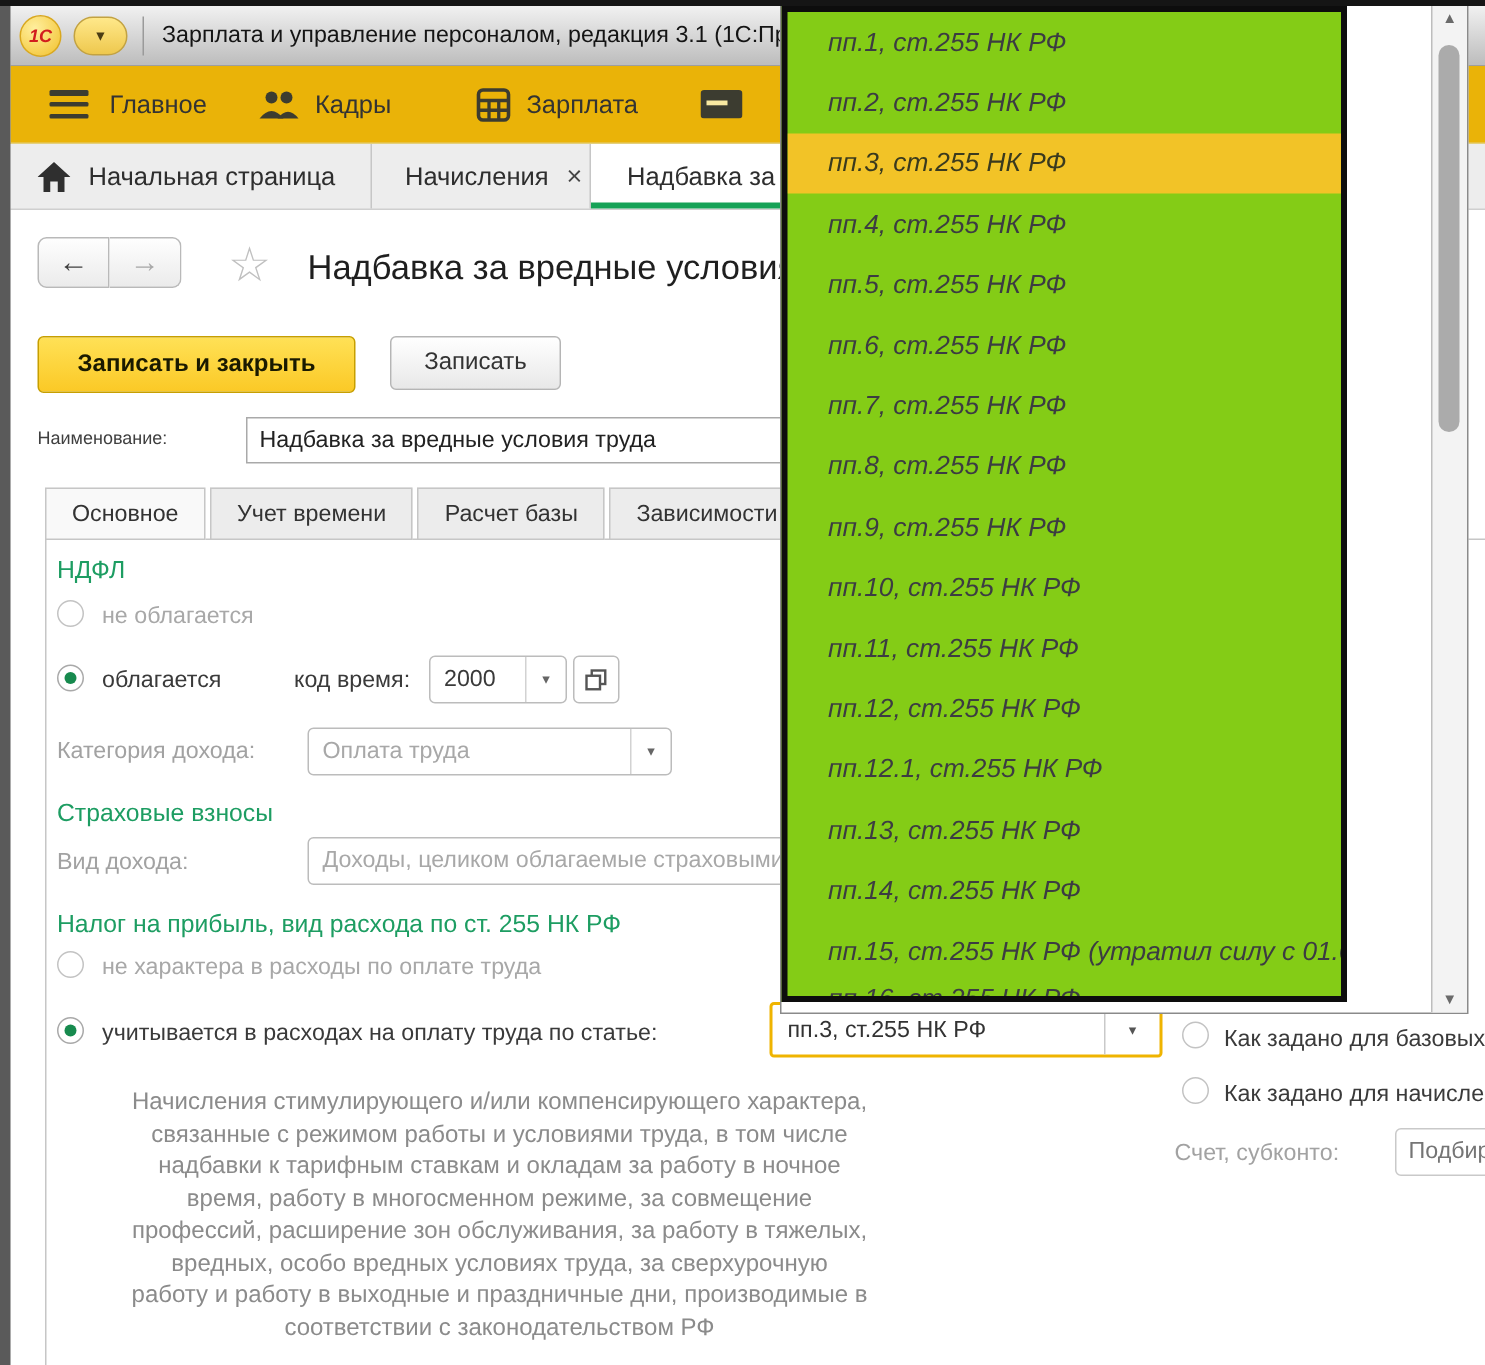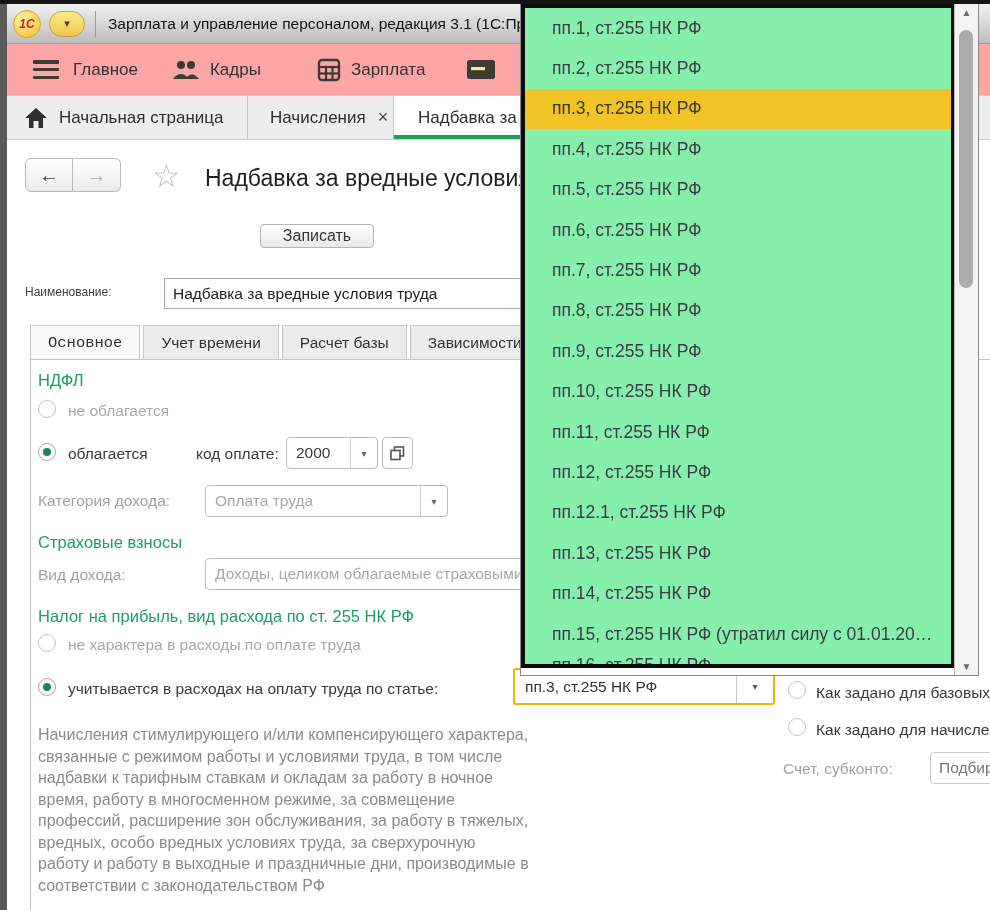--- a/index.html
+++ b/index.html
@@ -20,21 +20,21 @@
                border:1px solid #d9a81f; display:flex; align-items:center; justify-content:center;
                font-size:12px; font-weight:bold; font-style:italic; color:#d21e1e; }
   .win-menu-btn { width:36px; height:26px; margin-left:8px; border-radius:13px;
                   background:linear-gradient(#ffe88a,#eec84e); border:1px solid #c2a242;
                   display:flex; align-items:center; justify-content:center;
                   color:#4a3c14; font-size:11px; }
   .titlebar-sep { width:1px; height:26px; background:#9a9a9a; margin:0 12px 0 10px; }
   .win-title { font-size:15.5px; color:#141414; white-space:nowrap; }
 
   
-  .menubar { position:absolute; left:7px; top:44px; right:0; height:52px; background:#fca5a5;
+  .menubar { position:absolute; left:7px; top:44px; right:0; height:52px; background:#eab308;
              border-bottom:1px solid #e4d07c; display:flex; align-items:center; }
   .hamburger { width:26px; height:19px; margin-left:26px; display:flex; flex-direction:column; justify-content:space-between; }
   .hamburger span { display:block; height:3.5px; background:#3c3c30; border-radius:1px; }
   .menu-label { font-size:17px; color:#333; white-space:nowrap; }
   .ml14{margin-left:14px;} .ml34{margin-left:34px;} .ml10{margin-left:10px;} .ml56{margin-left:56px;} .ml42{margin-left:42px;}
 
   
   .tabbar { position:absolute; left:7px; top:96px; right:0; height:44px; background:#ededed;
             border-bottom:1px solid #cfcfcf; display:flex; }
   .wtab { display:flex; align-items:center; font-size:17px; color:#2e2e2e; position:relative; }
@@ -54,35 +54,35 @@
   .nav-btn.back { border-radius:6px 0 0 6px; color:#3f3f3f; }
   .nav-btn.fwd  { border-radius:0 6px 6px 0; color:#a8a8a8; border-left:none; }
   .star { position:absolute; left:152px; top:157px; font-size:32px; color:#c0c0c0; }
   .form-title { position:absolute; left:205px; top:165px; font-size:23px; color:#1f1f1f; white-space:nowrap; }
 
   
   .btn-save-close { position:absolute; left:25px; top:224px; width:212px; height:38px;
                     background:linear-gradient(#ffe156,#fbc926); border:1px solid #c79f00; border-radius:4px;
                     font-size:16px; font-weight:bold; color:#1a1a00;
                     display:flex; align-items:center; justify-content:center; }
-  .btn-save { position:absolute; left:260px; top:224px; width:114px; height:24px;
+  .btn-save { position:absolute; left:260px; top:224px; width:114px; height:36px;
               background:linear-gradient(#ffffff,#e8e8e8); border:1px solid #b5b5b5; border-radius:4px;
               font-size:16px; color:#333; display:flex; align-items:center; justify-content:center; }
 
   
   .name-label { position:absolute; left:25px; top:285px; font-size:12px; color:#3f3f3f; }
   .name-input { position:absolute; left:164px; top:278px; width:620px; height:31px;
                 border:1px solid #a9a9a9; font-size:15.5px; color:#222; padding-left:8px;
                 font-family:"Liberation Sans", sans-serif; background:#fff; }
 
   
   .subtabs { position:absolute; left:30px; top:325px; display:flex; z-index:2; }
   .stab { height:35px; padding:0 17px; border:1px solid #c6c6c6; background:#ececec;
           font-size:15.5px; color:#333; display:flex; align-items:center; margin-right:3px; white-space:nowrap; }
-  .stab.active { background:#f9f9f9;font-family:Liberation Mono, monospace; }
+  .stab.active { background:#f9f9f9; }
   .panel-border { position:absolute; left:30px; top:359px; right:0; bottom:0;
                   border-top:1px solid #c6c6c6; border-left:1px solid #c6c6c6; }
 
   .green-h { position:absolute; font-size:16.5px; color:#1d9d62; }
   .radio { position:absolute; width:18px; height:18px; border:1px solid #c3c3c3; border-radius:50%; background:#fff; }
   .radio.sel { border-color:#a9a9a9; }
   .radio.sel::after { content:""; position:absolute; left:4px; top:4px; width:8px; height:8px;
                       border-radius:50%; background:#178a4e; }
   .rlabel { position:absolute; font-size:15.5px; white-space:nowrap; }
   .gray  { color:#a8a8a8; } .dark { color:#3a3a3a; } .glabel { color:#a2a2a2; }
@@ -96,31 +96,31 @@
              background:#fff; display:flex; align-items:center; justify-content:center; }
 
   .article-combo { position:absolute; left:513px; top:668px; width:262px; height:37px;
                    border:2px solid #efb400; border-radius:3px; background:#fff;
                    display:flex; align-items:center; }
   .article-combo .val { padding-left:10px; font-size:15.5px; color:#333; flex:1; white-space:nowrap; }
   .article-combo .arr { width:37px; align-self:stretch; border-left:1px solid #c9c9c9;
                         display:flex; align-items:center; justify-content:center; color:#555; font-size:10px; }
 
   .descr { position:absolute; left:38px; top:724px; width:590px; font-size:16px; line-height:21.5px;
-           color:#8b8b8b; white-space:pre-line; }
+           color:#8b8b8b; white-space:pre-line;text-align:center; }
 
   .acct-input { position:absolute; left:930px; top:752px; width:120px; height:32px;
                 border:1px solid #c9c9c9; border-radius:4px; font-size:15.5px; color:#b8b8b8;
                 padding-left:8px; font-family:"Liberation Sans", sans-serif; }
 
   
   .dd { position:absolute; left:520px; top:3px; width:459px; height:673px; background:#fff;
         border:1px solid #8a8a8a; z-index:40; }
-  .dd-list { position:absolute; left:0; top:0; width:434px; height:664px; background:#86efac;
-             border:4px solid #0d0d0d; overflow:hidden; }
+  .dd-list { position:absolute; left:0; top:0; width:377px; height:664px; background:#84cc16;
+             border:4px solid #0d0d0d; overflow:hidden;font-style:italic; }
   .dd-item { height:40.4px; display:flex; align-items:center; padding-left:27px;
              font-size:17.5px; color:#3c3c42; white-space:nowrap; }
   .dd-item.selected { background:#f2c327; color:#3a3a1e; }
   .dd-item.clipped { align-items:flex-start; padding-top:1px; }
   .dd-scroll { position:absolute; right:0; top:0; width:24px; height:671px; background:#f3f3f3;
                border-left:1px solid #bdbdbd; }
   .dd-scroll .up   { position:absolute; top:3px;  left:0; width:100%; text-align:center; font-size:10px; color:#6a6a6a; }
   .dd-scroll .down { position:absolute; bottom:3px; left:0; width:100%; text-align:center; font-size:10px; color:#6a6a6a; }
   .dd-thumb { position:absolute; left:4px; top:26px; width:14px; height:258px; background:#ababab; border-radius:7px; }
 
@@ -189,40 +189,41 @@
     <div class="nav-btn back">
       <span>←</span>
     </div>
     <div class="nav-btn fwd">
       <span>→</span>
     </div>
   </div>
   <div class="star">☆</div>
   <div class="form-title">Надбавка за вредные условия труда</div>
 
+  <div class="btn-save-close">Записать и закрыть</div>
   <div class="btn-save">Записать</div>
 
   <div class="name-label">Наименование:</div>
   <input class="name-input" type="text" value="Надбавка за вредные условия труда" style="">
 
   <div class="subtabs">
     <div class="stab active">Основное</div>
     <div class="stab">Учет времени</div>
     <div class="stab">Расчет базы</div>
     <div class="stab">Зависимости</div>
   </div>
   <div class="panel-border"></div>
 
   <div class="green-h" style="left:38px; top:371px;">НДФЛ</div>
   <div class="radio" style="left:38px; top:400px;"></div>
   <div class="rlabel gray" style="left:68px; top:402px;">не облагается</div>
 
   <div class="radio sel" style="left:38px; top:443px;"></div>
   <div class="rlabel dark" style="left:68px; top:445px;">облагается</div>
-  <div class="rlabel dark" style="left:196px; top:445px;">код оплате:</div>
+  <div class="rlabel dark" style="left:196px; top:445px;">код время:</div>
   <div class="combo" style="left:286px; top:437px; width:92px;">
     <span class="val dark">2000</span>
     <span class="arr">▾</span>
   </div>
   <div class="openbtn" style="left:382px; top:437px;">
     <svg width="15" height="15" viewBox="0 0 15 15">
       <rect x="4.5" y="1" width="9" height="9" fill="#fff" stroke="#555" stroke-width="1.6"></rect>
       <rect x="1" y="4.5" width="9" height="9" fill="#fff" stroke="#555" stroke-width="1.6"></rect>
     </svg>
   </div>

